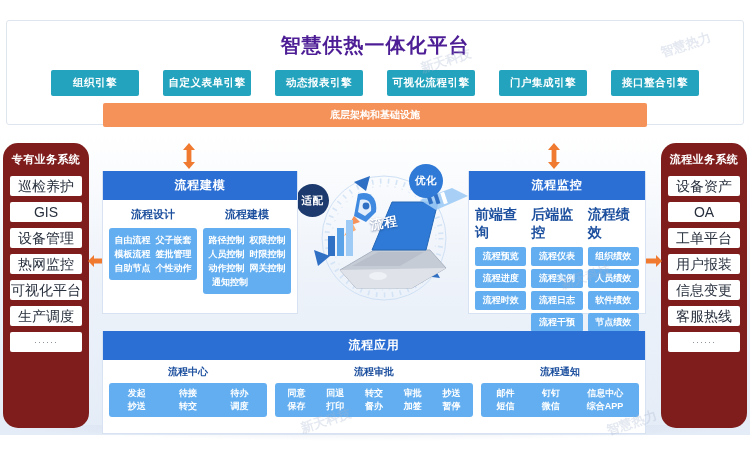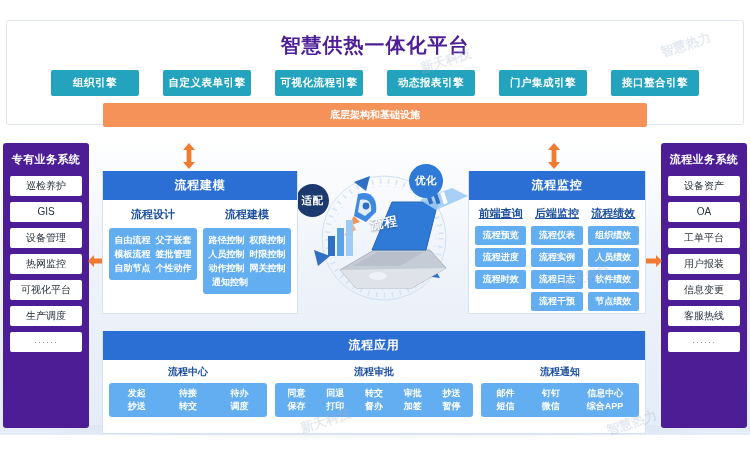--- a/index.html
+++ b/index.html
@@ -61,35 +61,35 @@
   }
   .stage-shadow {
     position:absolute; left:0; top:425px; width:750px; height:16px;
     background: radial-gradient(ellipse at 50% 0%, rgba(150,170,200,.30) 0%, rgba(255,255,255,0) 70%);
   }
 
   
   .sidebar {
     position: absolute; top: 143px;
     width: 86px; height: 285px;
-    background: #4c1d95;
-    border-radius: 3px;
+    background: #7f1d1d;
+    border-radius: 15px;
     padding: 9px 7px;
   }
   .sidebar.left  { left: 3px; }
   .sidebar.right { left: 661px; }
   .sidebar-title {
     color: #ffffff; font-size: 11px; font-weight: bold;
     text-align: center; letter-spacing: .4px;
     margin-bottom: 9px;
   }
   .sidebar-item {
     background: #ffffff;
     color: #28303d;
-    font-size: 10px;
+    font-size: 14px;
     text-align: center;
     padding: 4px 0;
     margin-bottom: 6px;
     border-radius: 2px;
     height: 20px;
     line-height: 12px;
   }
   .sidebar-item.ellipsis { color:#7d8595; letter-spacing:1px; font-size:9px; }
 
   
@@ -146,22 +146,22 @@
     display: flex; justify-content: space-around;
     color: #ffffff; font-size: 9px; font-weight: bold;
     line-height: 14px;
   }
   .tagbox .tag { white-space: nowrap; }
 
   
   .mon-cols { display: flex; padding: 6px 6px 6px 6px; gap: 5px; }
   .mon-col { flex: 1; }
   .mon-title {
-    text-align: center; font-size: 11px; font-weight: bold;
-    color: #1c4f9e; margin-bottom: 5px; text-decoration: underline;
+    font-size: 14px; font-weight: bold;
+    color: #1c4f9e; margin-bottom: 5px;
   }
   .chip {
     background: #62aef0; color: #ffffff;
     font-size: 9px; font-weight: bold;
     text-align: center;
     padding: 3px 0;
     margin-bottom: 3px;
     border-radius: 2px;
   }
 
@@ -213,22 +213,22 @@
 <body>
 
 <div id="root">
 
   <div class="top-panel">
     <div class="platform-title">智慧供热一体化平台</div>
 
     <div class="engine-row">
       <div class="engine-btn">组织引擎</div>
       <div class="engine-btn">自定义表单引擎</div>
+      <div class="engine-btn">动态报表引擎</div>
       <div class="engine-btn">可视化流程引擎</div>
-      <div class="engine-btn">动态报表引擎</div>
       <div class="engine-btn">门户集成引擎</div>
       <div class="engine-btn">接口整合引擎</div>
     </div>
 
     <div class="infra-bar">底层架构和基础设施</div>
   </div>
 
   <div class="stage"></div>
   <div class="stage-shadow"></div>
 

